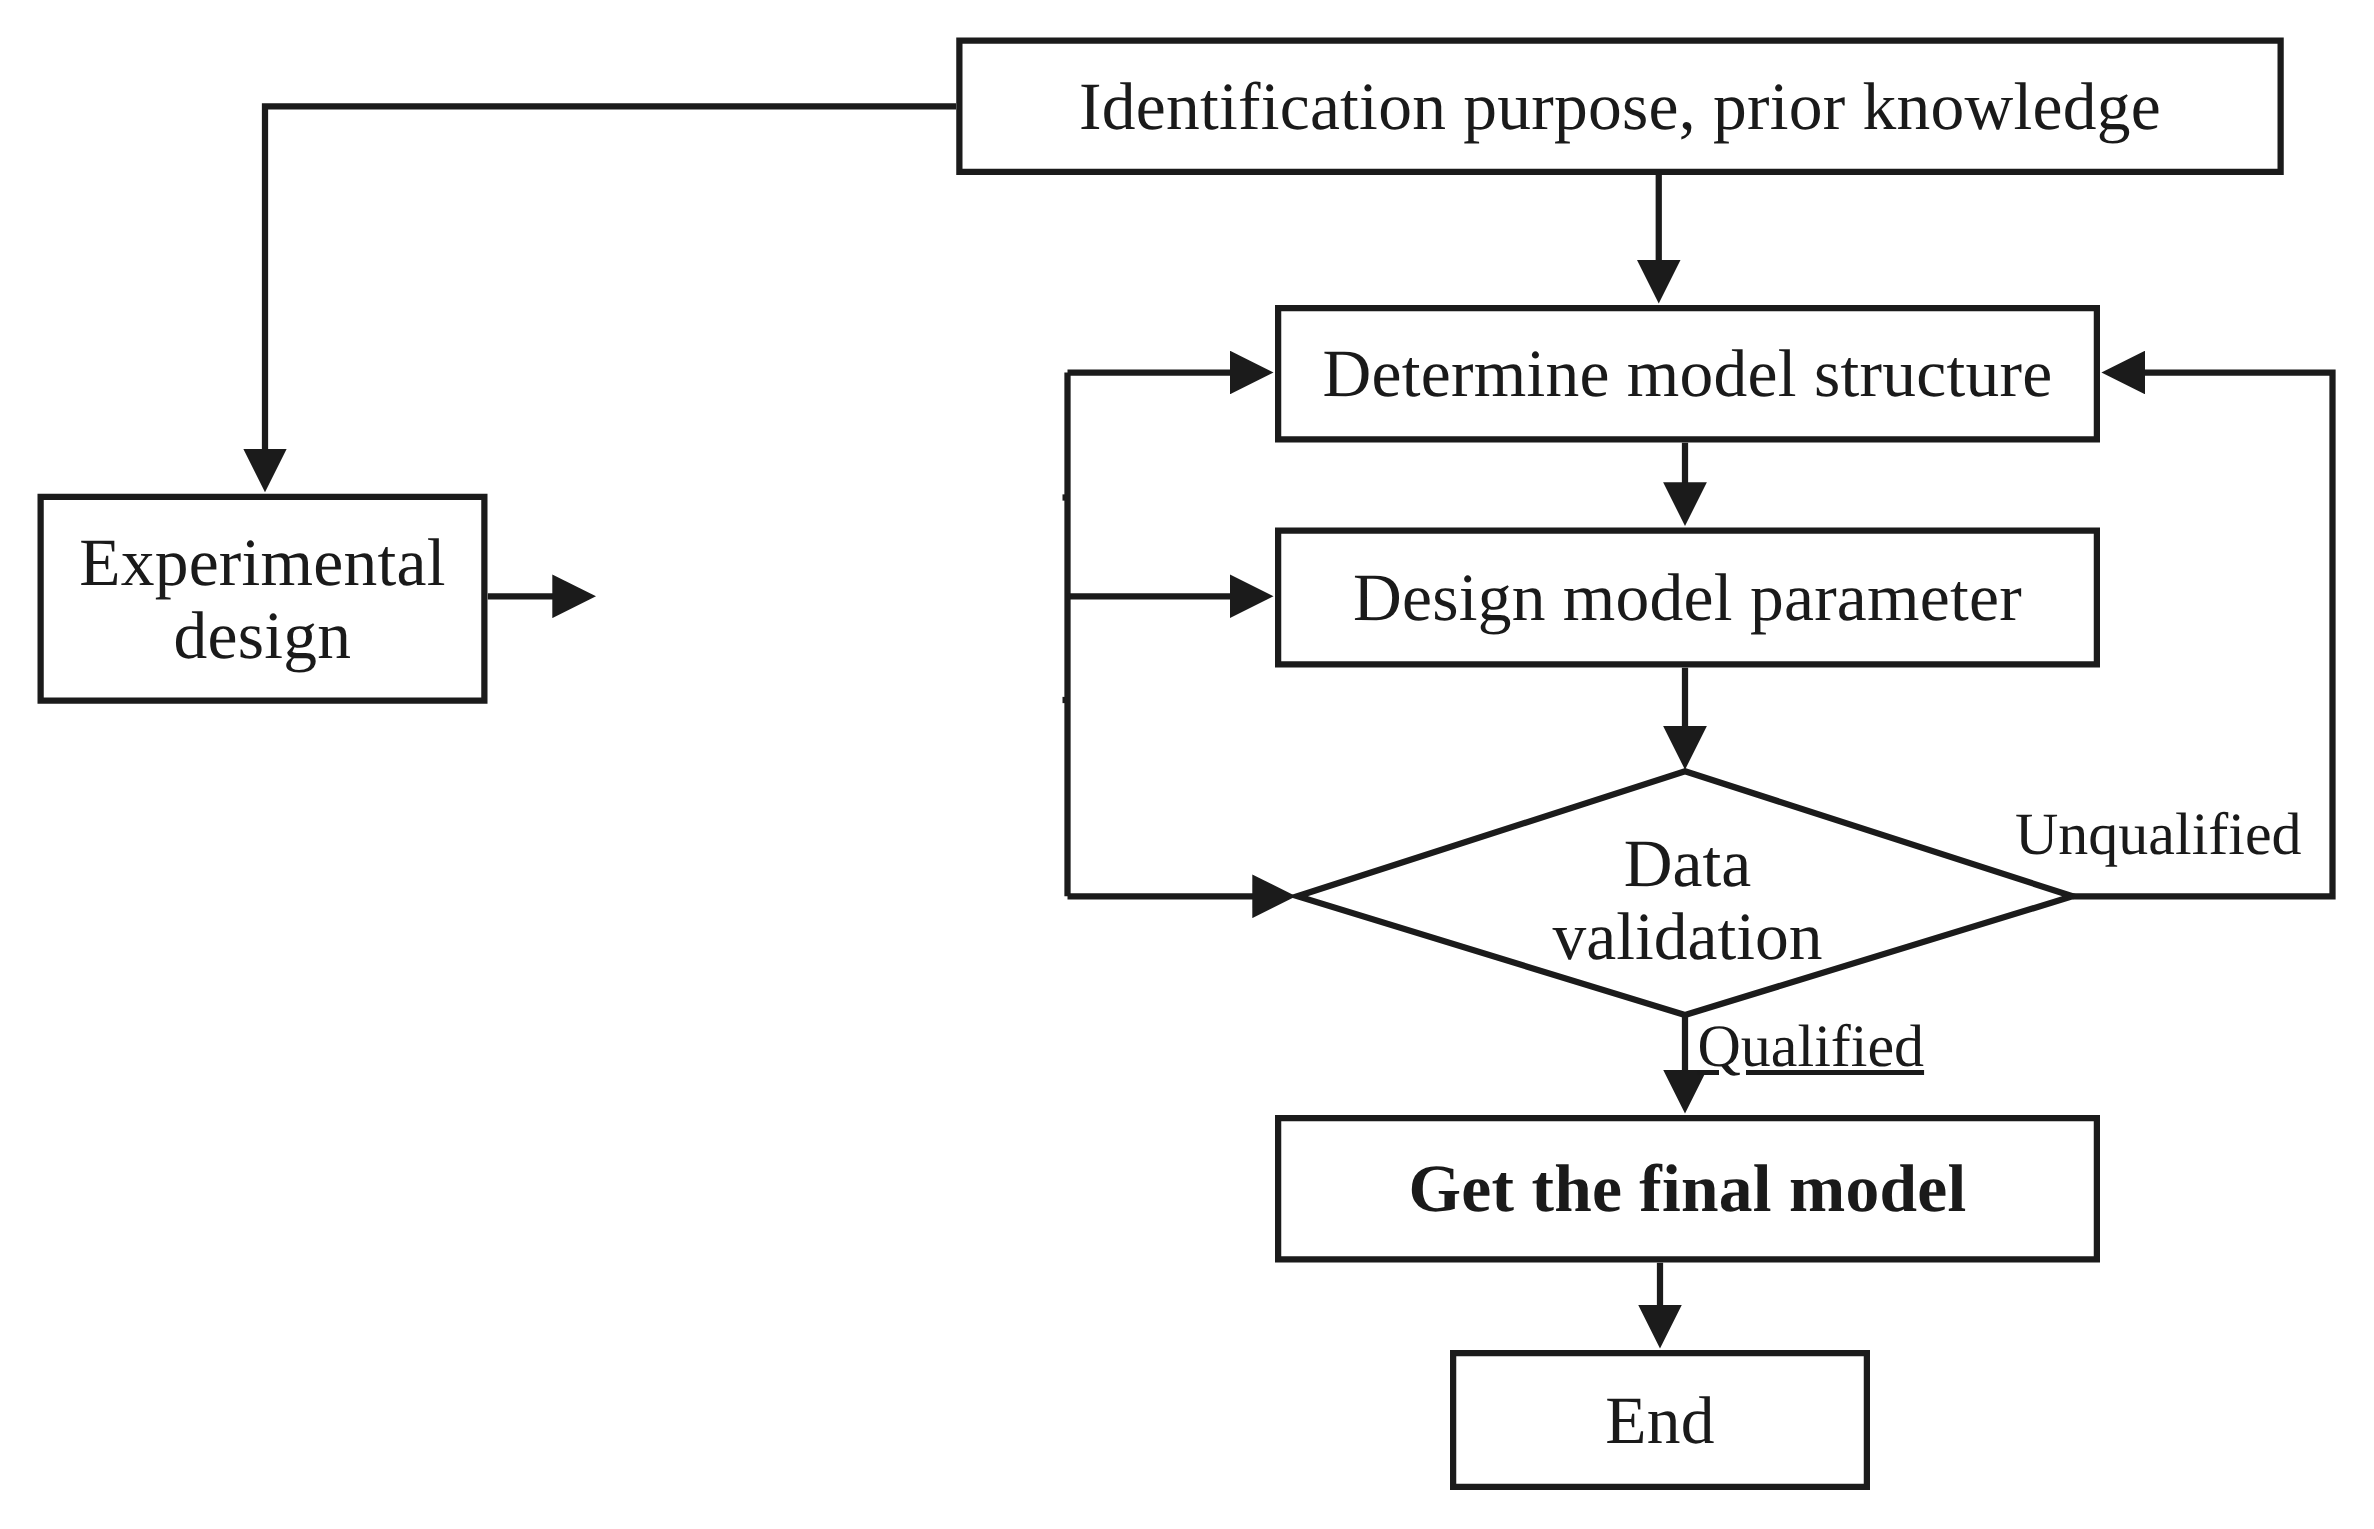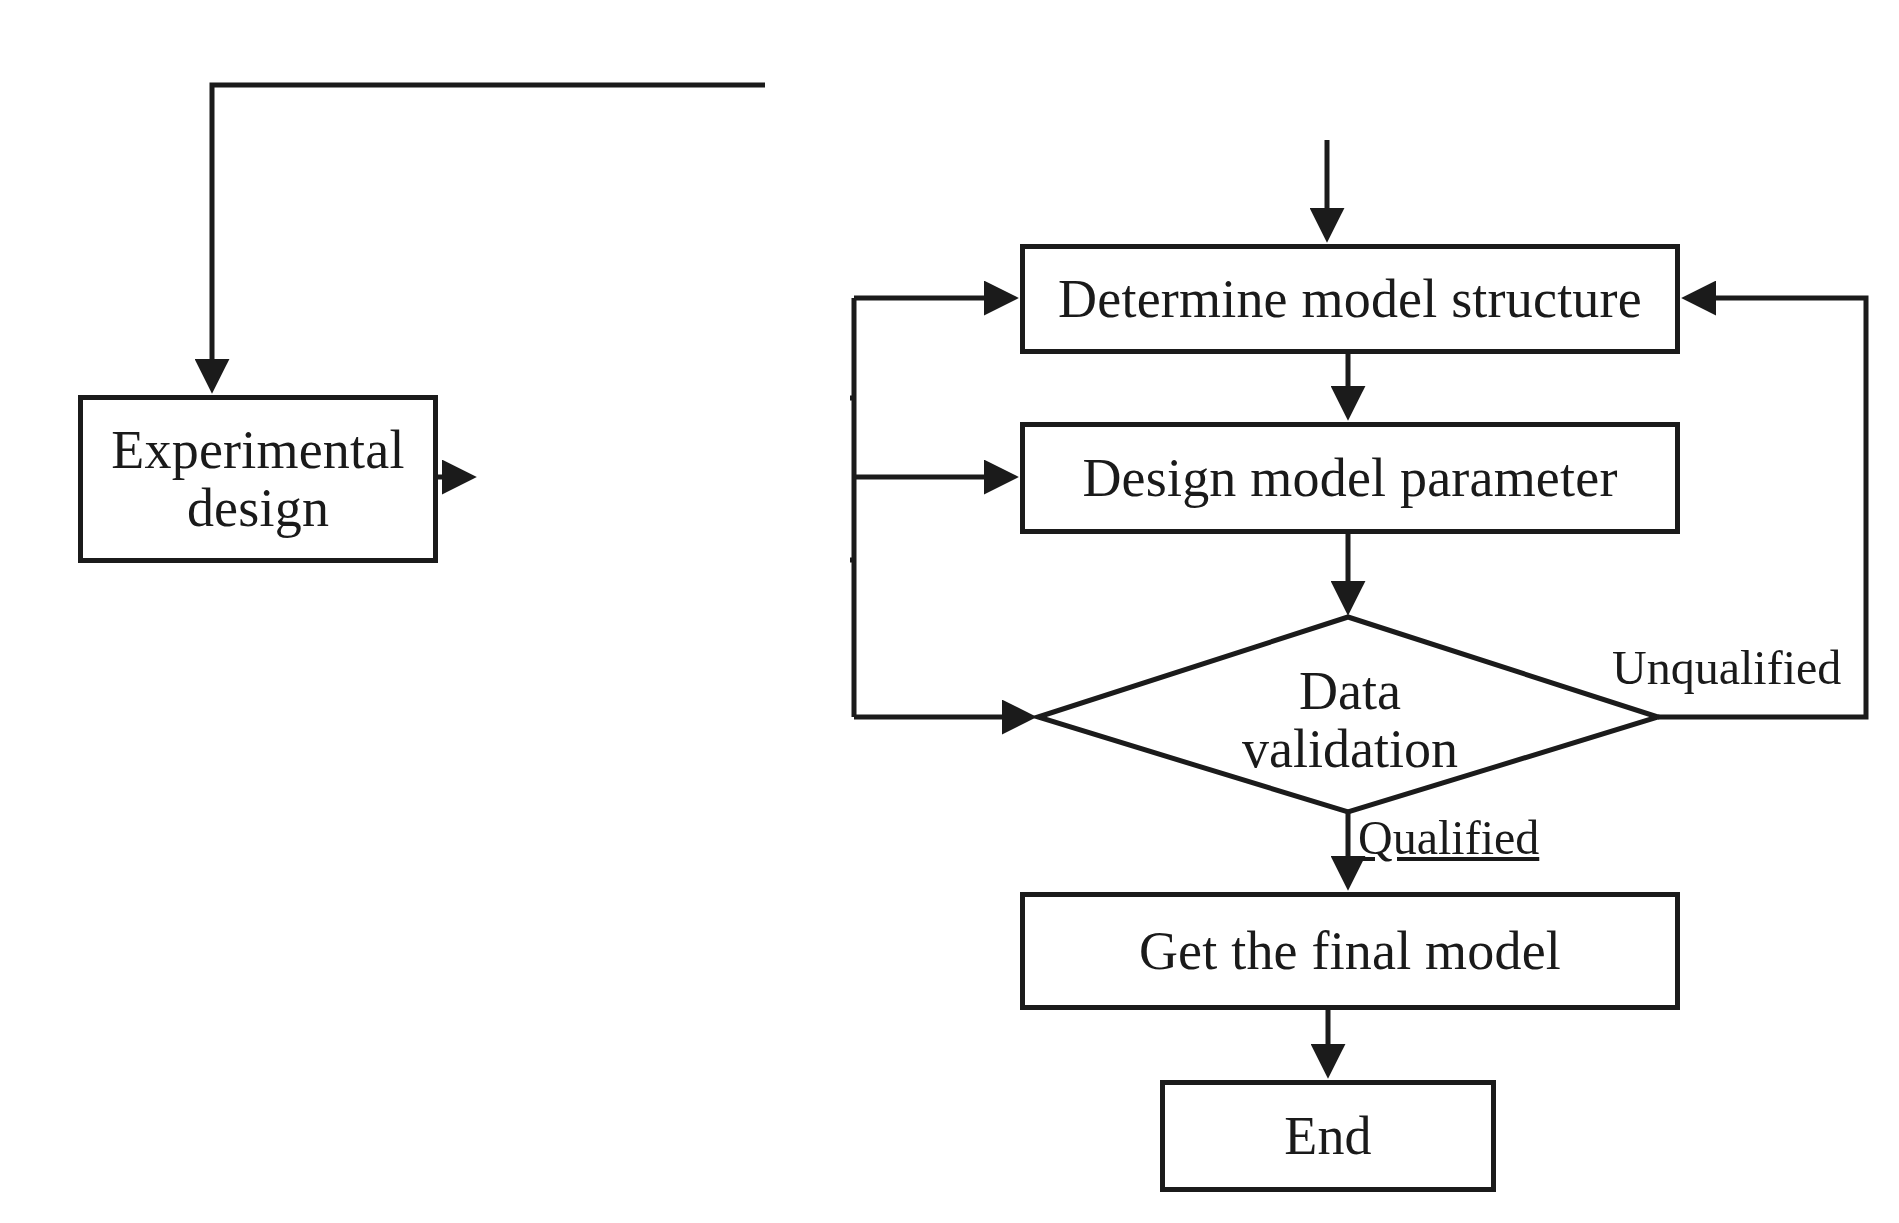--- a/index.html
+++ b/index.html
@@ -38,25 +38,25 @@
     line-height: 1.08;
     letter-spacing: 0.2px;
   }
   .node .label {
     display: block;
     white-space: pre-line;
     padding: 0 6px;
   }
   
   #node-identification { left: 765px;  top: 30px;   width: 1062px; height: 110px; font-size: 54px; }
-  #node-experimental   { left: 30px;   top: 395px;  width: 360px;  height: 168px; font-size: 54px; margin-left: 48px; }
+  #node-experimental   { left: 30px;   top: 395px;  width: 360px;  height: 168px; font-size: 54px; }
   #node-preprocessing  { left: 478px;  top: 395px;  width: 372px;  height: 168px; font-size: 54px; }
   #node-structure      { left: 1020px; top: 244px;  width: 660px;  height: 110px; font-size: 54px; }
   #node-parameter      { left: 1020px; top: 422px;  width: 660px;  height: 112px; font-size: 54px; }
-  #node-finalmodel     { left: 1020px; top: 892px;  width: 660px;  height: 118px; font-size: 54px; }
+  #node-finalmodel     { left: 1020px; top: 892px;  width: 660px;  height: 118px; font-size: 54px; font-weight: bold; }
   #node-end            { left: 1160px; top: 1080px; width: 336px;  height: 112px; font-size: 54px; }
 
   
   .diamond-text {
     position: absolute;
     left: 1150px;
     top: 645px;
     width: 400px;
     height: 150px;
     display: flex;
@@ -116,20 +116,23 @@
       <path d="M 1348 534 L 1348 610" marker-end="url(#arrow)"></path>
 
       <path d="M 1658 717 L 1866 717 L 1866 298 L 1687 298" marker-end="url(#arrow)"></path>
 
       <path d="M 1348 812 L 1348 885" marker-end="url(#arrow)"></path>
 
       <path d="M 1328 1010 L 1328 1073" marker-end="url(#arrow)"></path>
     </g>
   </svg>
 
+  <div class="node" id="node-identification">
+    <span class="label">Identification purpose, prior knowledge</span>
+  </div>
 
   <div class="node" id="node-experimental">
     <span class="label">Experimental
 design</span>
   </div>
 
 
   <div class="node" id="node-structure">
     <span class="label">Determine model structure</span>
   </div>

